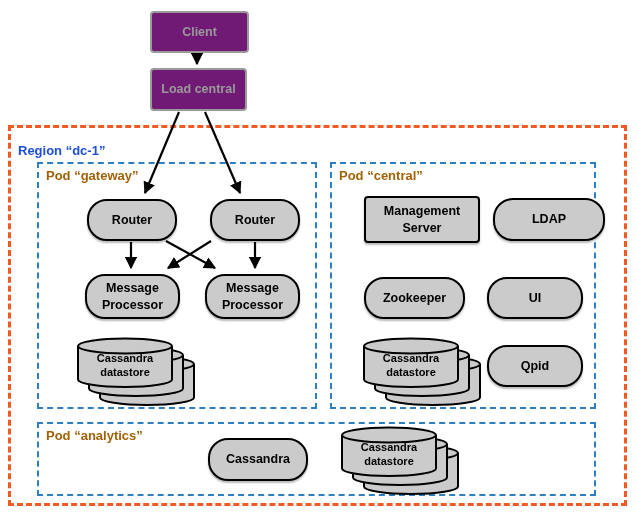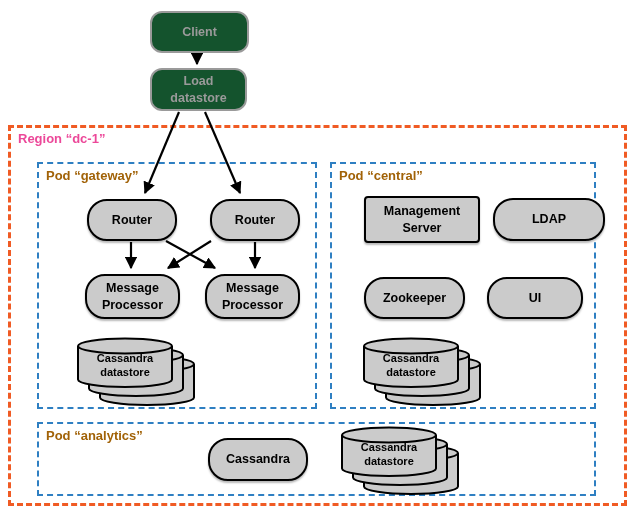--- a/index.html
+++ b/index.html
@@ -7,29 +7,29 @@
     position:relative;width:638px;height:520px;background:#ffffff;
     font-family:"Liberation Sans","DejaVu Sans",sans-serif;overflow:hidden;
   }
   .node{
     position:absolute;display:flex;align-items:center;justify-content:center;
     text-align:center;background:#cbcbcb;border:2px solid #000000;border-radius:20px;
     font-weight:bold;font-size:12.5px;line-height:1.3;color:#000000;
     box-shadow:0 2px 2px rgba(0,0,0,0.28);padding:2px 5px;box-sizing:border-box;
   }
   .ext{
-    background:#14532d;border:2px solid #9a9a9a;color:#9a9a9a;
-    box-shadow:none;border-radius:12px;
+    background:#701a75;border:2px solid #9a9a9a;color:#9a9a9a;
+    box-shadow:none;border-radius:4px;
   }
   .region{
     position:absolute;left:8px;top:125px;width:619px;height:381px;
     border:3px dashed #f05b24;box-sizing:border-box;
   }
   .region-label{
-    position:absolute;left:7px;top:3px;color:#ec4899;
+    position:absolute;left:7px;top:15px;color:#1d4ed8;
     font-weight:bold;font-size:13px;white-space:nowrap;
   }
   .pod{
     position:absolute;border:2px dashed #2e7fc2;box-sizing:border-box;background:transparent;
   }
   .pod-label{
     position:absolute;left:7px;top:4px;font-weight:bold;font-size:13px;color:#a16207;white-space:nowrap;
   }
   .pod-gateway{left:37px;top:162px;width:280px;height:247px;}
   .pod-central{left:330px;top:162px;width:266px;height:247px;}
@@ -58,21 +58,21 @@
   .s-gw{left:76px;top:336px;}
   .s-central{left:362px;top:336px;}
   .s-analytics{left:340px;top:425px;}
 </style>
 </head>
 <body>
 
 <div class="canvas">
 
   <div class="node ext n-client">Client</div>
-  <div class="node ext n-lb">Load datastore</div>
+  <div class="node ext n-lb">Load central</div>
 
   <div class="region">
     <span class="region-label">Region “dc-1”</span>
   </div>
 
   <div class="pod pod-gateway">
     <span class="pod-label">Pod “gateway”</span>
   </div>
   <div class="pod pod-central">
     <span class="pod-label">Pod “central”</span>
@@ -101,20 +101,21 @@
         <ellipse cx="49" cy="10" rx="47" ry="7.5"></ellipse>
       </g>
     </svg>
     <div class="stack-label">Cassandra datastore</div>
   </div>
 
   <div class="node n-mgmt">Management Server</div>
   <div class="node n-ldap">LDAP</div>
   <div class="node n-zk">Zookeeper</div>
   <div class="node n-ui">UI</div>
+  <div class="node n-qpid">Qpid</div>
 
   <div class="stack s-central">
     <svg width="122" height="72" viewBox="0 0 122 72" aria-hidden="true">
       <g class="cyl" transform="translate(22,18)">
         <path d="M2,10 L2,43.5 A47,7.5 0 0 0 96,43.5 L96,10"></path>
         <ellipse cx="49" cy="10" rx="47" ry="7.5"></ellipse>
       </g>
       <g class="cyl" transform="translate(11,9)">
         <path d="M2,10 L2,43.5 A47,7.5 0 0 0 96,43.5 L96,10"></path>
         <ellipse cx="49" cy="10" rx="47" ry="7.5"></ellipse>

